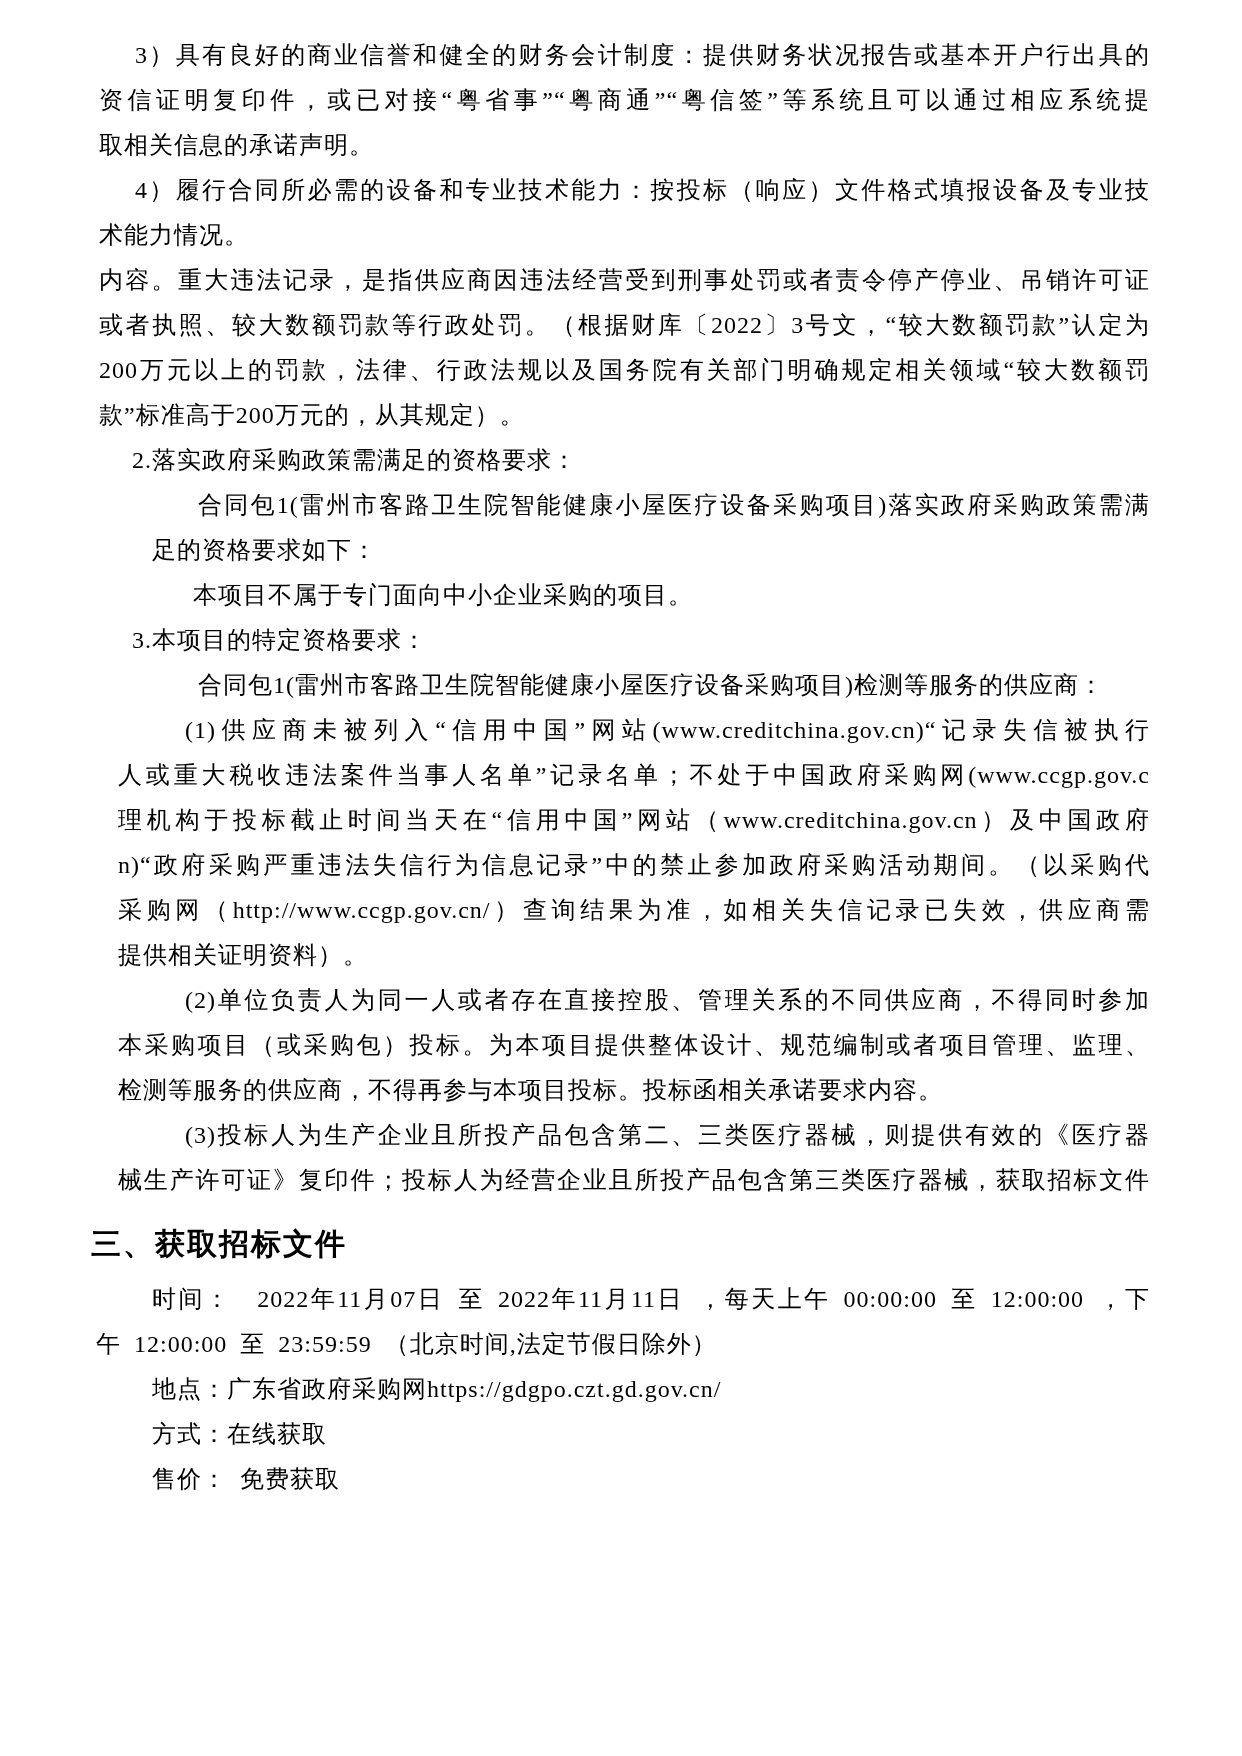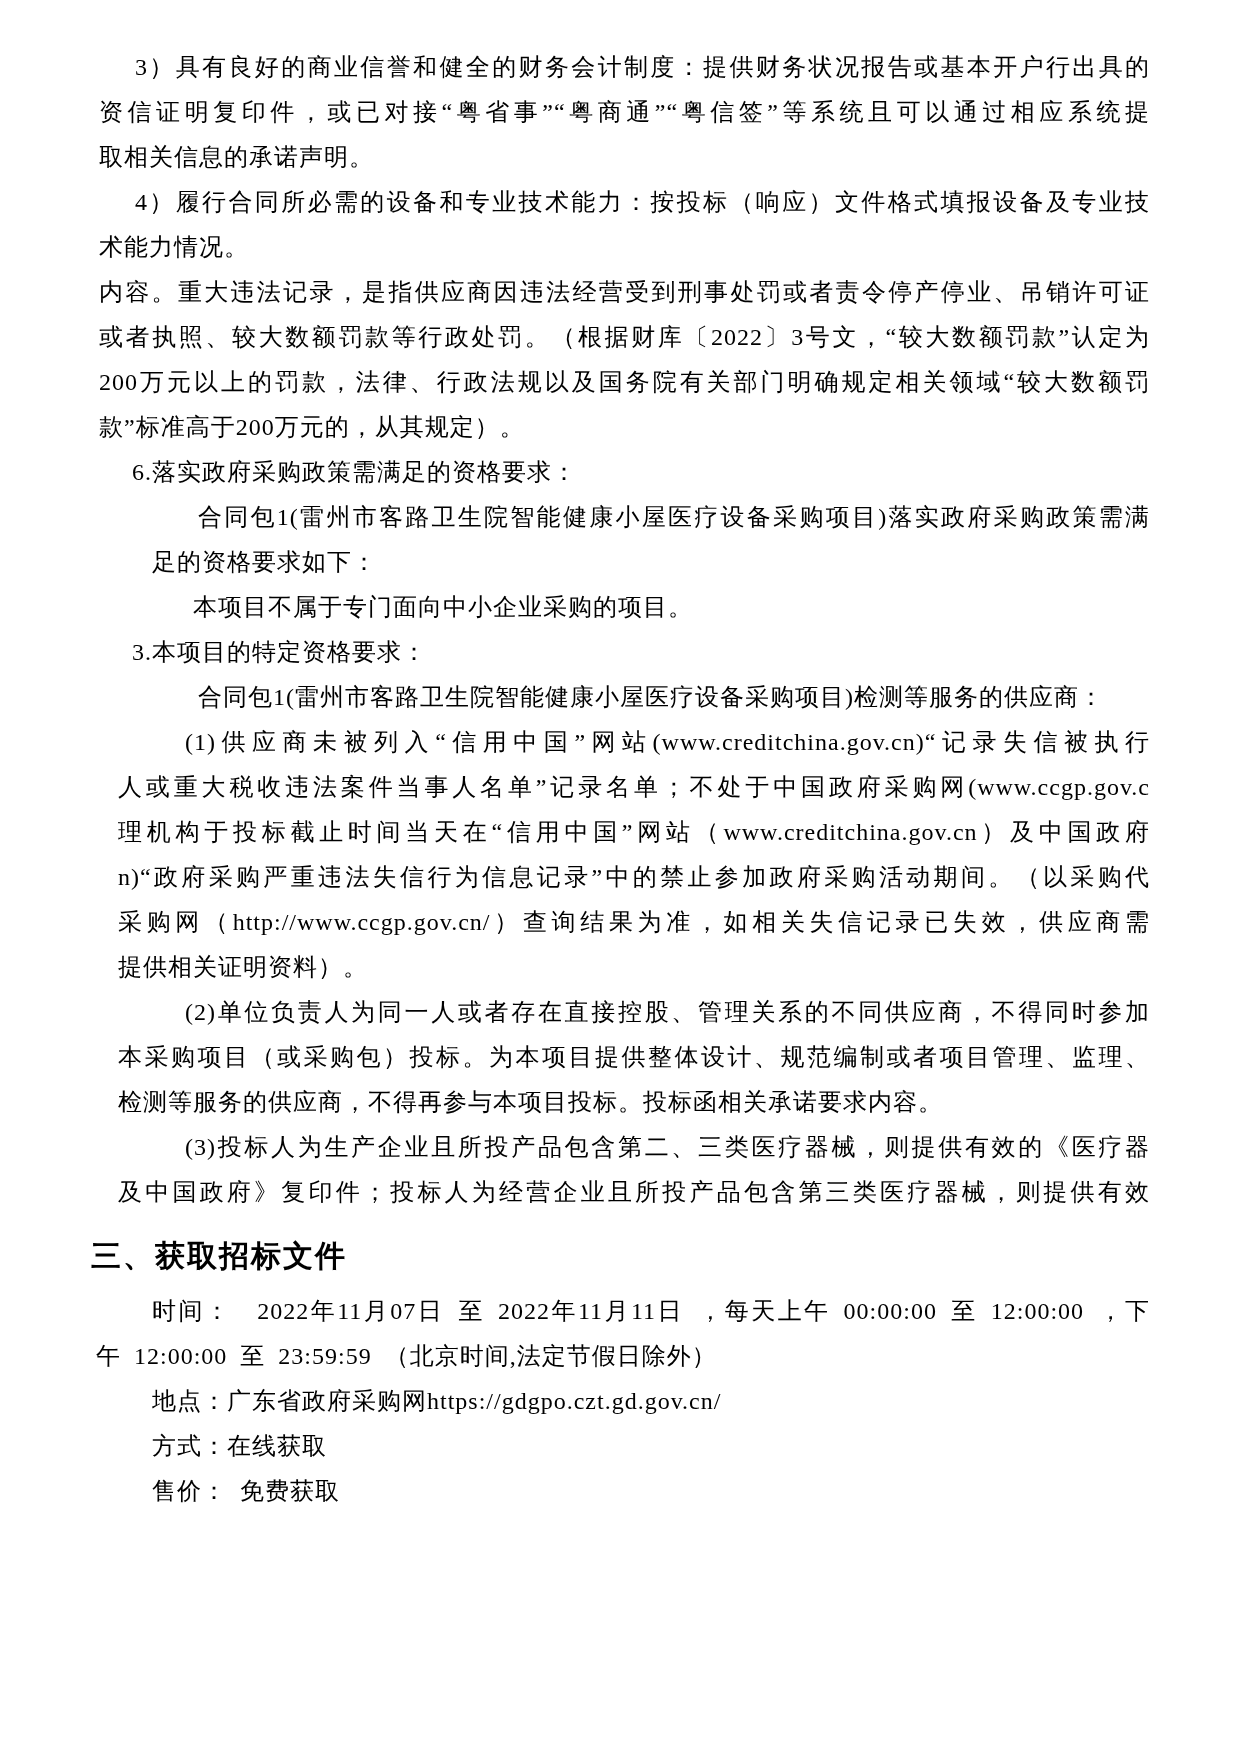--- a/index.html
+++ b/index.html
@@ -4,21 +4,21 @@
 <style>
   html,body{margin:0;padding:0;background:#e8e8e8;}
   .page{
     position:relative;
     width:1242px;height:1756px;
     background:#ffffff;color:#000000;
     overflow:hidden;
     font-family:"Liberation Serif","DejaVu Serif",serif;
   }
   .doc{
-    position:absolute;left:91px;top:17px;
+    position:absolute;left:91px;top:5px;
     width:1059px;
     padding-top:28px;
   }
   .ln{
     height:45px;line-height:45px;
     font-size:24px;letter-spacing:1px;
     overflow:hidden;
     white-space:normal;
   }
   .full{text-align:justify;text-align-last:justify;}
@@ -48,37 +48,37 @@
   <div class="doc">
       <div class="ln pl-item full">3）具有良好的商业信誉和健全的财务会计制度：提供财务状况报告或基本开户行出具的</div>
       <div class="ln pl-0 full">资信证明复印件，或已对接“粤省事”“粤商通”“粤信签”等系统且可以通过相应系统提</div>
       <div class="ln pl-0">取相关信息的承诺声明。</div>
       <div class="ln pl-item full">4）履行合同所必需的设备和专业技术能力：按投标（响应）文件格式填报设备及专业技</div>
       <div class="ln pl-0">术能力情况。</div>
       <div class="ln pl-0 full">内容。重大违法记录，是指供应商因违法经营受到刑事处罚或者责令停产停业、吊销许可证</div>
       <div class="ln pl-0 full">或者执照、较大数额罚款等行政处罚。（根据财库〔2022〕3号文，“较大数额罚款”认定为</div>
       <div class="ln pl-0 full">200万元以上的罚款，法律、行政法规以及国务院有关部门明确规定相关领域“较大数额罚</div>
       <div class="ln pl-0">款”标准高于200万元的，从其规定）。</div>
-      <div class="ln pl-num">6.落实政府采购政策需满足的资格要求：</div>
+      <div class="ln pl-num">2.落实政府采购政策需满足的资格要求：</div>
       <div class="ln pl-hb1 full">合同包1(雷州市客路卫生院智能健康小屋医疗设备采购项目)落实政府采购政策需满</div>
       <div class="ln pl-hbc">足的资格要求如下：</div>
       <div class="ln pl-bp">本项目不属于专门面向中小企业采购的项目。</div>
       <div class="ln pl-num">3.本项目的特定资格要求：</div>
       <div class="ln pl-hb1">合同包1(雷州市客路卫生院智能健康小屋医疗设备采购项目)检测等服务的供应商：</div>
       <div class="ln pl-p1 full">(1)供应商未被列入“信用中国”网站(www.creditchina.gov.cn)“记录失信被执行</div>
       <div class="ln pl-pc full">人或重大税收违法案件当事人名单”记录名单；不处于中国政府采购网(www.ccgp.gov.c</div>
       <div class="ln pl-pc full">理机构于投标截止时间当天在“信用中国”网站（www.creditchina.gov.cn）及中国政府</div>
       <div class="ln pl-pc full">n)“政府采购严重违法失信行为信息记录”中的禁止参加政府采购活动期间。（以采购代</div>
       <div class="ln pl-pc full">采购网（http://www.ccgp.gov.cn/）查询结果为准，如相关失信记录已失效，供应商需</div>
       <div class="ln pl-pc">提供相关证明资料）。</div>
       <div class="ln pl-p1 full">(2)单位负责人为同一人或者存在直接控股、管理关系的不同供应商，不得同时参加</div>
       <div class="ln pl-pc full">本采购项目（或采购包）投标。为本项目提供整体设计、规范编制或者项目管理、监理、</div>
       <div class="ln pl-pc">检测等服务的供应商，不得再参与本项目投标。投标函相关承诺要求内容。</div>
       <div class="ln pl-p1 full">(3)投标人为生产企业且所投产品包含第二、三类医疗器械，则提供有效的《医疗器</div>
-      <div class="ln pl-pc full">及中国政府》复印件；投标人为经营企业且所投产品包含第三类医疗器械，则提供有效</div>
+      <div class="ln pl-pc full">械生产许可证》复印件；投标人为经营企业且所投产品包含第三类医疗器械，获取招标文件</div>
       <div class="heading hsp3">三、获取招标文件</div>
       <div class="ln pl-t1 full">时间：  2022年11月07日 至 2022年11月11日 ，每天上午 00:00:00 至 12:00:00 ，下</div>
       <div class="ln pl-tc">午 12:00:00 至 23:59:59 （北京时间,法定节假日除外）</div>
       <div class="ln pl-t1">地点：广东省政府采购网https://gdgpo.czt.gd.gov.cn/</div>
       <div class="ln pl-t1">方式：在线获取</div>
       <div class="ln pl-t1">售价： 免费获取</div>
     </div>
 </div>
 
 </body></html>

